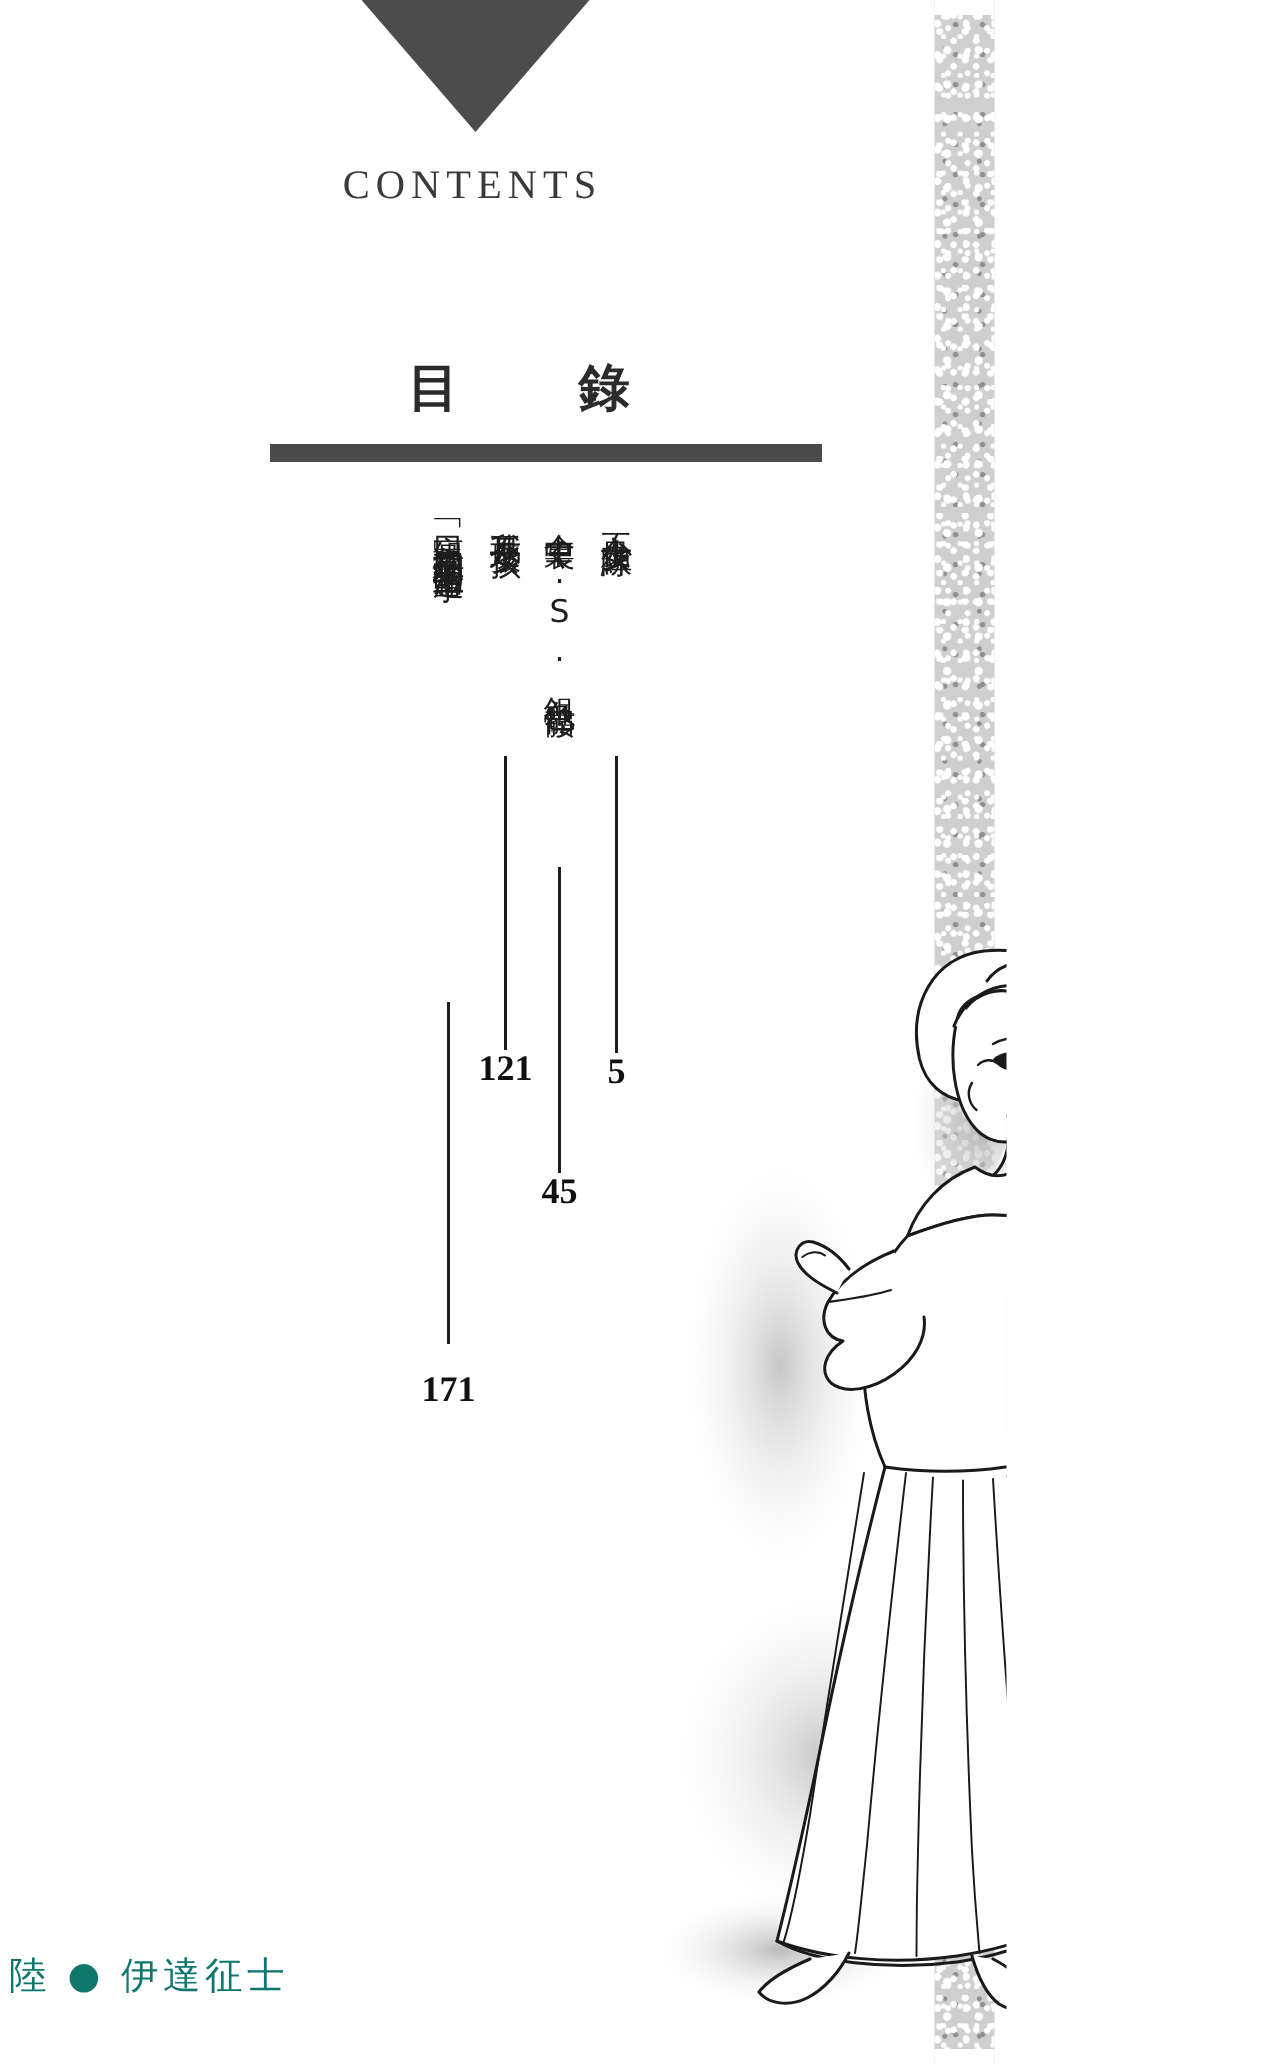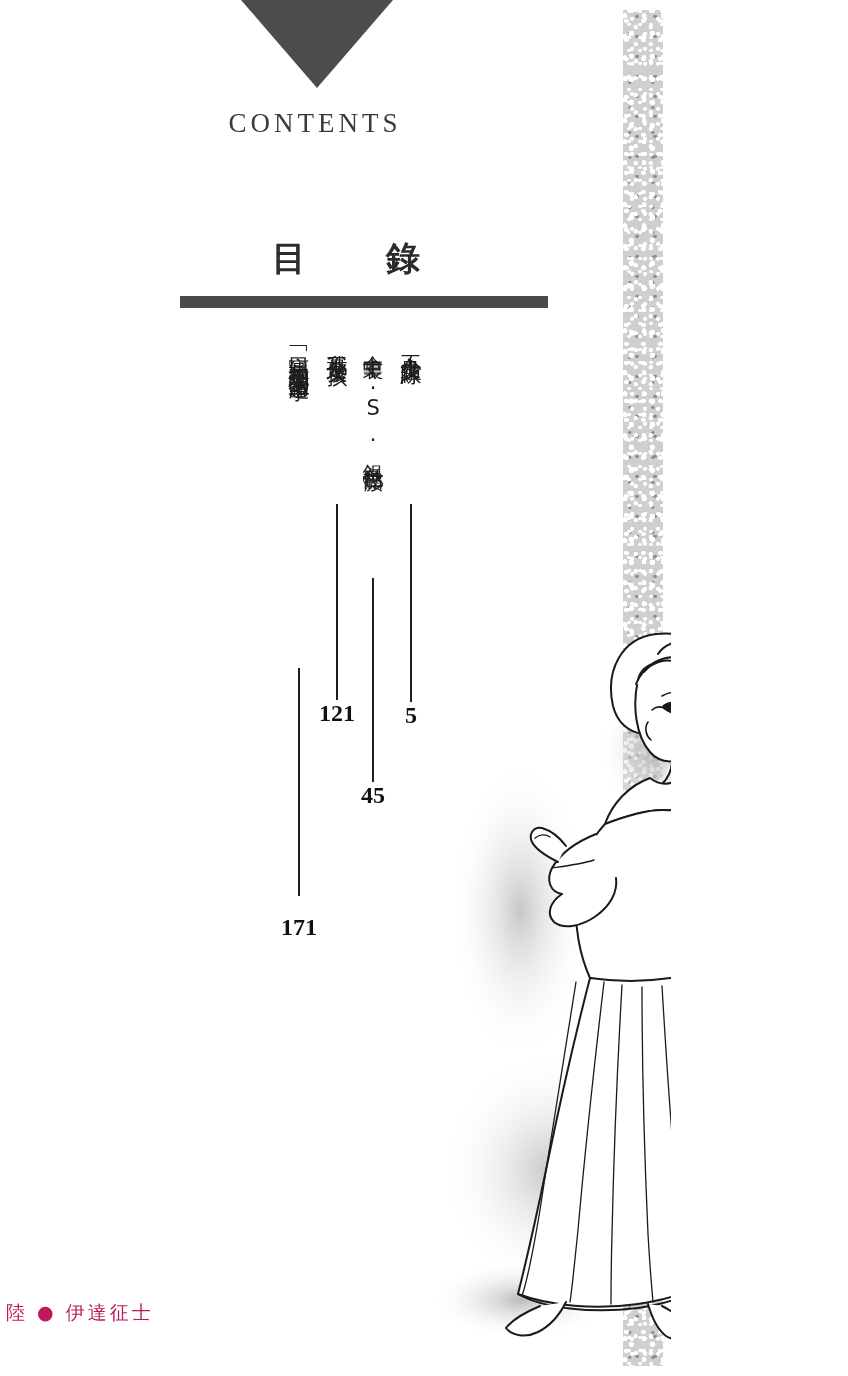--- a/index.html
+++ b/index.html
@@ -154,23 +154,23 @@
   }
   .illustration svg { display: block; }
 
   
   .caption {
     position: absolute;
     left: 6px;
     top: 1300px;
     width: 220px;
     font-family: "DejaVu Sans", sans-serif;
-    font-size: 19px;
+    font-size: 25px;
     letter-spacing: 3px;
-    color: #be185d;
+    color: #0f766e;
     white-space: nowrap;
   }
 </style>
 </head>
 <body>
 
 <div class="page">
 
   <div class="edge-strip">
     <div class="speckle"></div>

